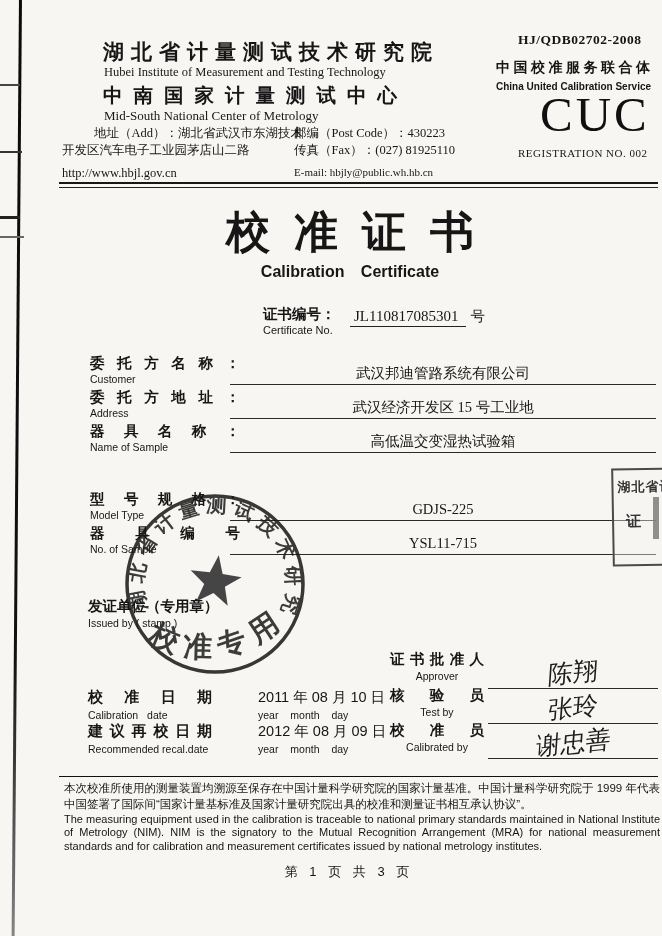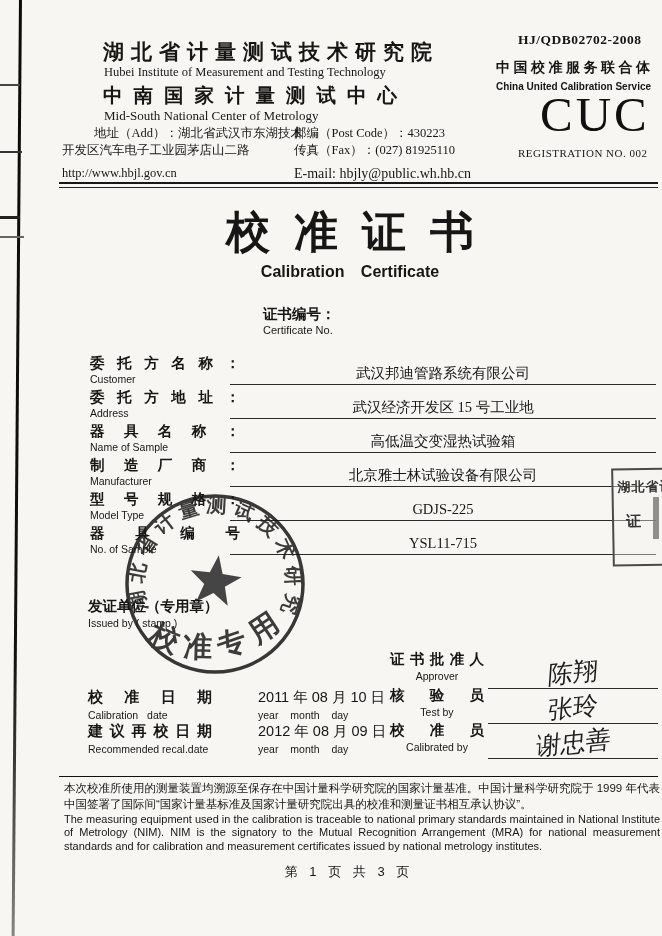--- a/index.html
+++ b/index.html
@@ -17,21 +17,21 @@
   .tick{left:0;background:#444;height:2px;}
   .streak{left:653px;top:497px;width:6px;height:42px;background:#2e2e2e;opacity:.85;}
   
   .org-cn{left:103px;top:38px;font-size:21px;font-weight:bold;letter-spacing:7px;white-space:nowrap;}
   .org-en{left:104px;top:65px;font-size:12.5px;white-space:nowrap;}
   .center-cn{left:103px;top:82px;font-size:19.5px;font-weight:bold;letter-spacing:11px;white-space:nowrap;}
   .center-en{left:104px;top:108px;font-size:13px;white-space:nowrap;}
   .addr-left{left:62px;top:125px;width:242px;font-size:12.5px;line-height:17px;text-indent:32px;}
   .addr-right{left:294px;top:125px;font-size:12.5px;line-height:17px;white-space:nowrap;}
   .website{left:62px;top:166px;font-size:12.5px;}
-  .email{left:294px;top:166px;font-size:14px;}
+  .email{left:294px;top:166px;font-size:11px;}
   .doc-code{left:518px;top:32px;font-size:13.5px;font-weight:bold;letter-spacing:.5px;white-space:nowrap;}
   .cuc-cn{left:496px;top:59px;font-size:14px;font-weight:bold;letter-spacing:3.5px;white-space:nowrap;}
   .cuc-en{left:496px;top:81px;font-size:10px;font-weight:bold;white-space:nowrap;}
   .cuc-logo{left:540px;top:86px;font-size:49px;letter-spacing:3px;color:#101010;}
   .cuc-reg{left:518px;top:147px;font-size:11px;letter-spacing:.5px;white-space:nowrap;text-align:center;}
   .rule-double{left:59px;top:182px;width:599px;height:2.5px;
     border-top:2.5px solid #181818;border-bottom:1px solid #222;}
   
   .title-cn{left:70px;top:203px;width:560px;text-align:center;font-size:44px;font-weight:bold;
     letter-spacing:24px;text-indent:24px;white-space:nowrap;}
@@ -105,40 +105,38 @@
   <div class="abs cuc-logo serif">CUC</div>
   <div class="abs cuc-reg serif">REGISTRATION NO. 002</div>
 
   <div class="abs rule-double"></div>
 
   <div class="abs title-cn serif">校准证书</div>
   <div class="abs title-en">Calibration Certificate</div>
 
   <div class="abs certno-cn">证书编号：</div>
   <div class="abs certno-en">Certificate No.</div>
+  <div class="abs certno-val serif">
+    <span class="u">JL110817085301</span><span class="suf">号</span>
+  </div>
 
   <div class="abs frow" style="top:354px;">
     <div class="flabel">委托方名称：</div>
     <div class="fsub">Customer</div>
     <div class="fline">武汉邦迪管路系统有限公司</div>
   </div>
   <div class="abs frow" style="top:388px;">
     <div class="flabel">委托方地址：</div>
     <div class="fsub">Address</div>
     <div class="fline">武汉经济开发区 15 号工业地</div>
   </div>
   <div class="abs frow" style="top:422px;">
     <div class="flabel">器具名称：</div>
     <div class="fsub">Name of Sample</div>
     <div class="fline">高低温交变湿热试验箱</div>
-  </div>
-  <div class="abs frow" style="top:456px;">
-    <div class="flabel">制造厂商：</div>
-    <div class="fsub">Manufacturer</div>
-    <div class="fline">北京雅士林试验设备有限公司</div>
   </div>
   <div class="abs frow" style="top:490px;">
     <div class="flabel">型号规格：</div>
     <div class="fsub">Model Type</div>
     <div class="fline">GDJS-225</div>
   </div>
   <div class="abs frow" style="top:524px;">
     <div class="flabel">器具编号</div>
     <div class="fsub">No. of Sample</div>
     <div class="fline">YSL11-715</div>

